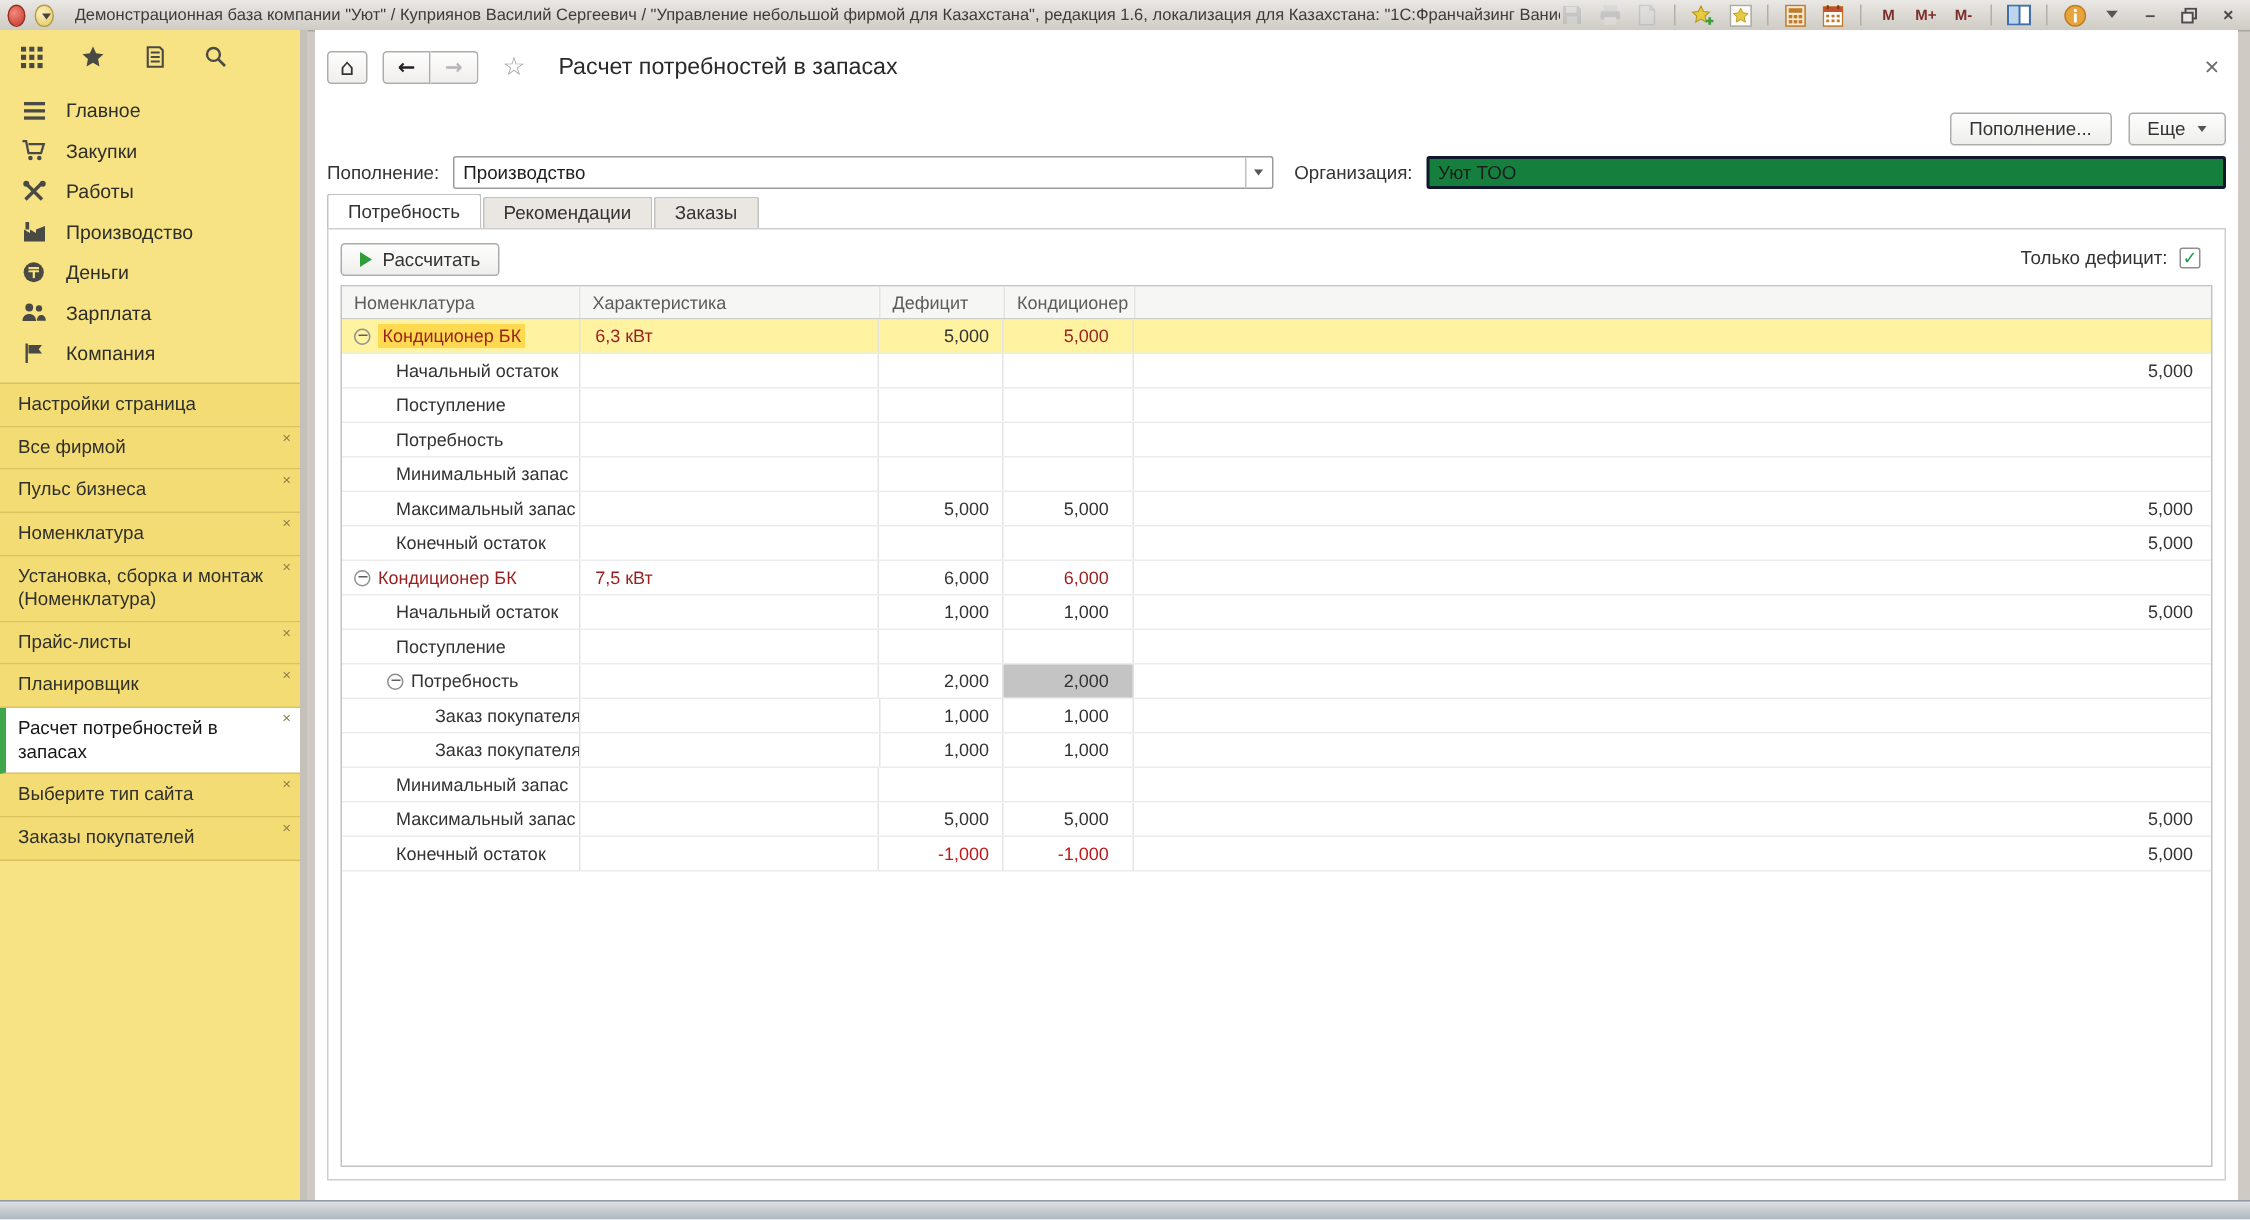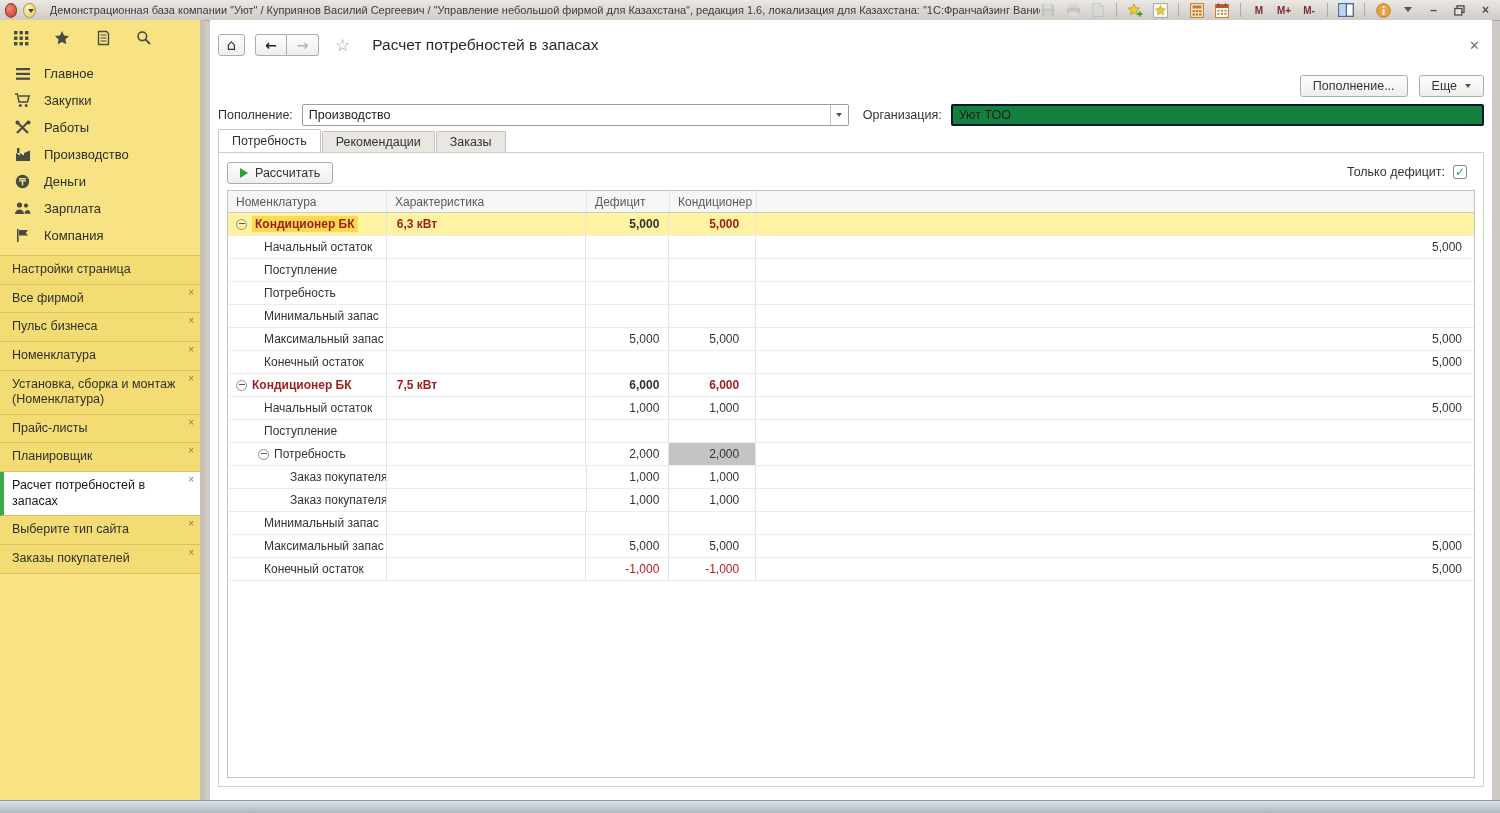--- a/index.html
+++ b/index.html
@@ -106,21 +106,21 @@
   .th,.td{box-sizing:border-box;border-right:1px solid #E4E4E4;overflow:hidden;white-space:nowrap;
     display:flex;align-items:center;}
   .thead .tr{height:22px;background:#F6F6F5;border-bottom:1px solid #CDCDCD;}
   .th{font-size:12px;color:#5B5B5B;padding-left:8px;}
   .tbody .tr{height:23px;border-bottom:1px solid #ECECEC;font-size:12px;color:#333;cursor:default;}
   .tbody .tr.selected{background:#FFF2A0;}
   .td.num{justify-content:flex-end;}
   .name-hl{background:#FFD94F;padding:1px 3px;}
   .red{color:#9A1F1F;}
   .neg{color:#C01818;}
-  .bold{font-weight:bold;}
+  .bold{font-weight:normal;}
   .graycell{background:#C4C4C4;}
   .exp{position:relative;flex:0 0 11px;width:11px;height:11px;box-sizing:border-box;
     border:1px solid #8F8F8F;border-radius:50%;margin-right:5px;cursor:pointer;}
   .exp::after{content:"";position:absolute;left:1.5px;right:1.5px;top:3.5px;height:1.2px;background:#5E5E5E;}
 </style>
 </head>
 <body>
 
 <div id="stage">
 

